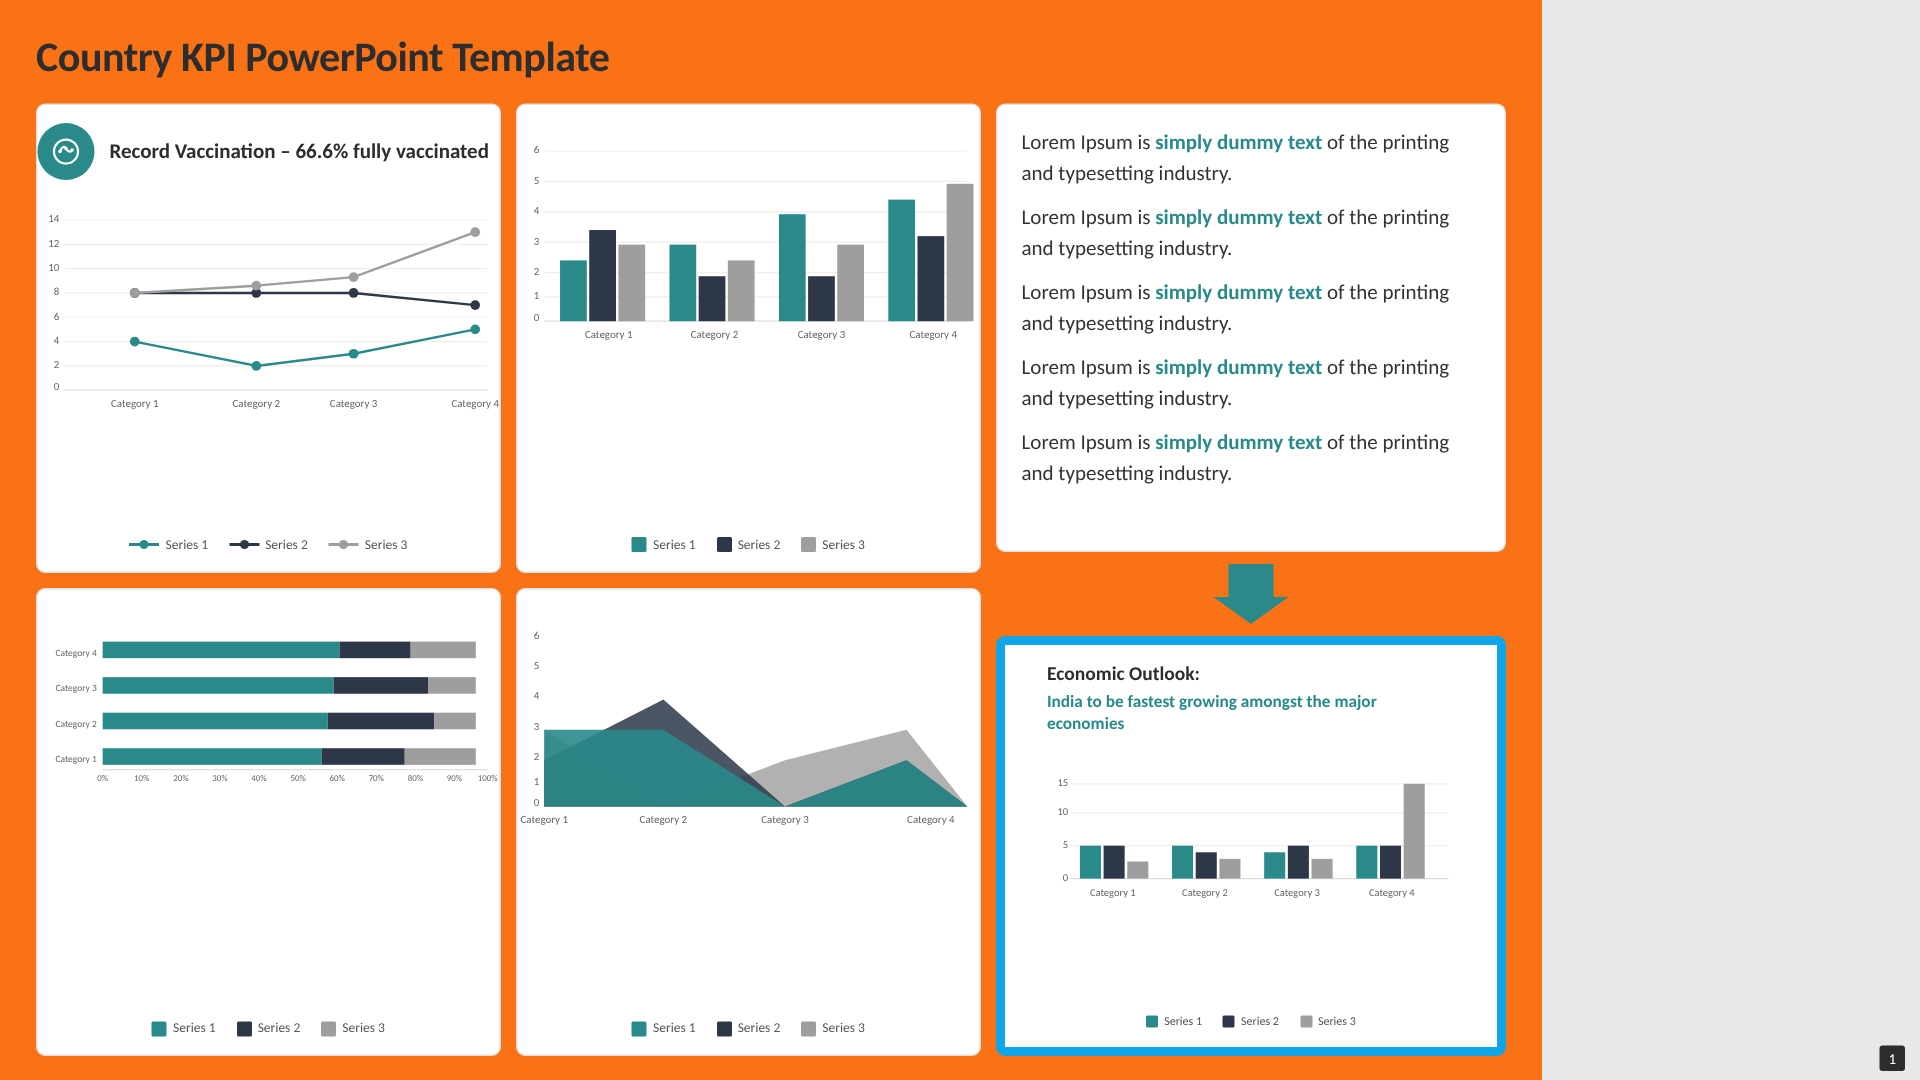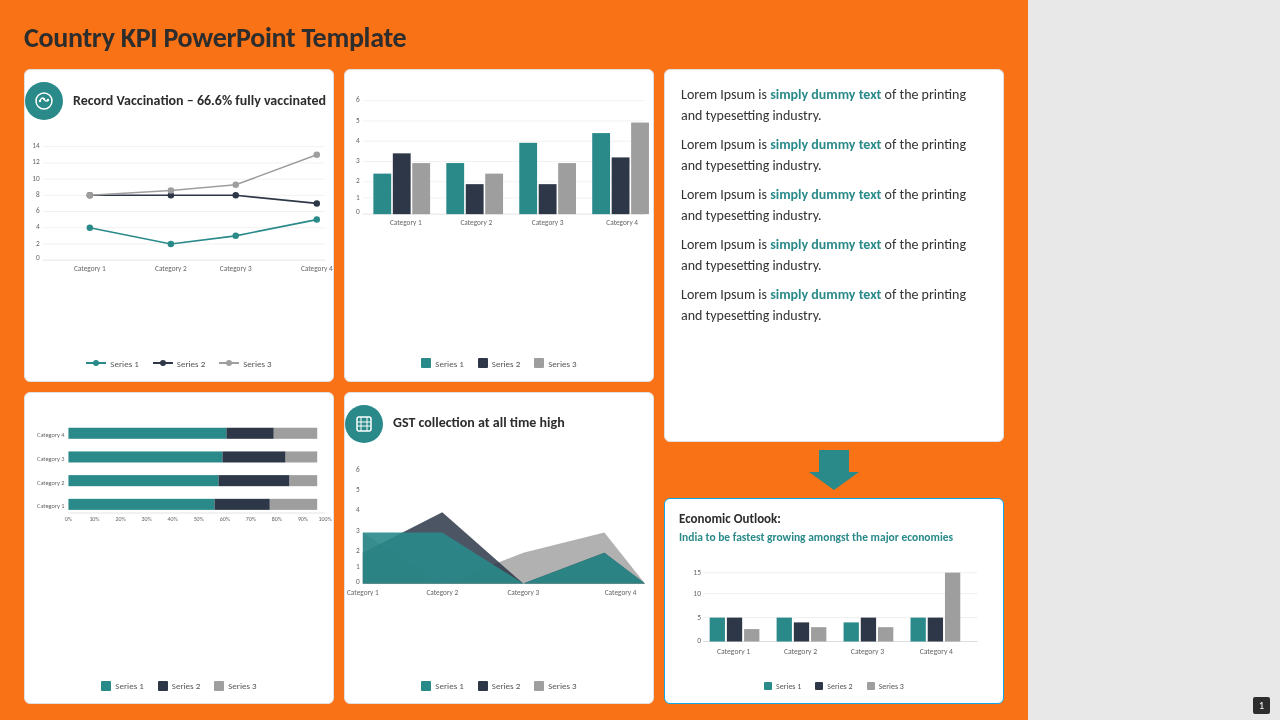--- a/index.html
+++ b/index.html
@@ -84,22 +84,22 @@
       font-size: 14px;
       color: #333;
       line-height: 1.5;
       margin-bottom: 8px;
     }
     .text-card p:last-child { margin-bottom: 0; }
     .highlight { color: #2a8a8a; font-weight: 600; }
     .outlook-card {
       background: white;
       border-radius: 6px;
-      border: 1px solid #0ea5e9;
-      padding: 12px 14px;
+      border: 6px solid #0ea5e9;
+      padding: 12px 28px;
     }
     .outlook-title {
       font-size: 13px;
       font-weight: 700;
       color: #2d2d2d;
       margin-bottom: 4px;
     }
     .outlook-subtitle {
       font-size: 11.5px;
       font-weight: 600;
@@ -119,20 +119,21 @@
       margin-top: 6px;
       justify-content: center;
       flex-shrink: 0;
     }
     .legend-item {
       display: flex;
       align-items: center;
       gap: 4px;
       font-size: 9px;
       color: #555;
+      margin-top: 48px;
     }
     .legend-dot {
       width: 10px;
       height: 10px;
       border-radius: 1px;
     }
     .page-num {
       position: absolute;
       bottom: 6px;
       right: 10px;
@@ -407,32 +408,20 @@
             <span>Series 2</span>
           </div>
         <div class="legend-item">
             <div class="legend-dot" style="background:#9e9e9e;width:10px;height:10px;"></div>
             <span>Series 3</span>
           </div>
       </div>
     </div>
 
     <div class="card">
-      <div class="card-header">
-        <div class="card-icon">
-          <svg width="20" height="20" viewBox="0 0 20 20" fill="white">
-            <rect x="3" y="3" width="14" height="14" rx="2" fill="none" stroke="white" stroke-width="1.5"></rect>
-            <line x1="7" y1="3" x2="7" y2="17" stroke="white" stroke-width="1"></line>
-            <line x1="13" y1="3" x2="13" y2="17" stroke="white" stroke-width="1"></line>
-            <line x1="3" y1="8" x2="17" y2="8" stroke="white" stroke-width="1"></line>
-            <line x1="3" y1="12" x2="17" y2="12" stroke="white" stroke-width="1"></line>
-          </svg>
-        </div>
-        <div class="card-title">GST collection at all time high</div>
-      </div>
       <div class="chart-container">
         <svg width="100%" height="155" viewBox="0 0 380 160">
 
           <text x="18" y="10" font-size="9" fill="#666" text-anchor="end">6</text>
           <text x="18" y="35" font-size="9" fill="#666" text-anchor="end">5</text>
           <text x="18" y="60" font-size="9" fill="#666" text-anchor="end">4</text>
           <text x="18" y="85" font-size="9" fill="#666" text-anchor="end">3</text>
           <text x="18" y="110" font-size="9" fill="#666" text-anchor="end">2</text>
           <text x="18" y="130" font-size="9" fill="#666" text-anchor="end">1</text>
           <text x="18" y="148" font-size="9" fill="#666" text-anchor="end">0</text>

